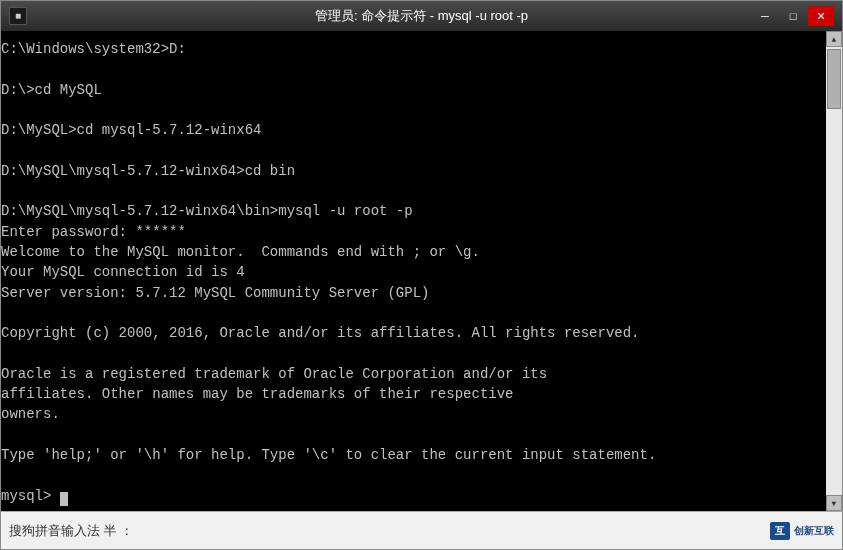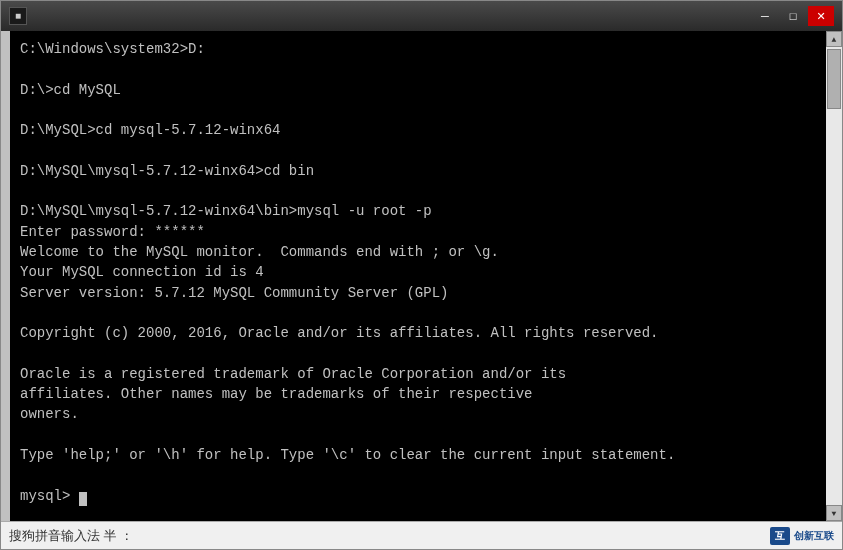--- a/index.html
+++ b/index.html
@@ -88,28 +88,27 @@
     .terminal-wrapper {
       display: flex;
       flex: 1;
       overflow: hidden;
     }
 
     .terminal {
       flex: 1;
       background: #000000;
       color: #c0c0c0;
-      padding: 8px 10px;
+      padding: 8px 0;
       font-family: 'Courier New', Courier, monospace;
       font-size: 14px;
       line-height: 1.45;
       overflow: hidden;
       white-space: pre-wrap;
       word-break: break-all;
-      margin-left: 9px;
     }
 
     .scrollbar {
       width: 16px;
       background: #d4d4d4;
       display: flex;
       flex-direction: column;
       align-items: center;
       flex-shrink: 0;
     }
@@ -140,21 +139,21 @@
       height: 60px;
       background: #b0b0b0;
       border: 1px solid #888;
       position: absolute;
       top: 2px;
       left: 1px;
     }
 
     
     .taskbar {
-      height: 28px;
+      height: 38px;
       background: #f0f0f0;
       border-top: 1px solid #aaa;
       display: flex;
       align-items: center;
       padding: 0 8px;
       gap: 15px;
       flex-shrink: 0;
     }
 
     .taskbar-ime {
@@ -208,20 +207,21 @@
 <body>
 
 <div class="window">
 
   <div class="title-bar">
     <div class="title-bar-left">
       <div class="title-icon">
         <span>■</span>
       </div>
     </div>
+    <div class="title-text">管理员: 命令提示符 - mysql  -u root -p</div>
     <div class="title-buttons">
       <button class="title-btn">─</button>
       <button class="title-btn">□</button>
       <button class="title-btn close-btn">✕</button>
     </div>
   </div>
 
   <div class="terminal-wrapper">
     <div class="terminal" id="terminal-content">C:\Windows\system32&gt;D:
 

